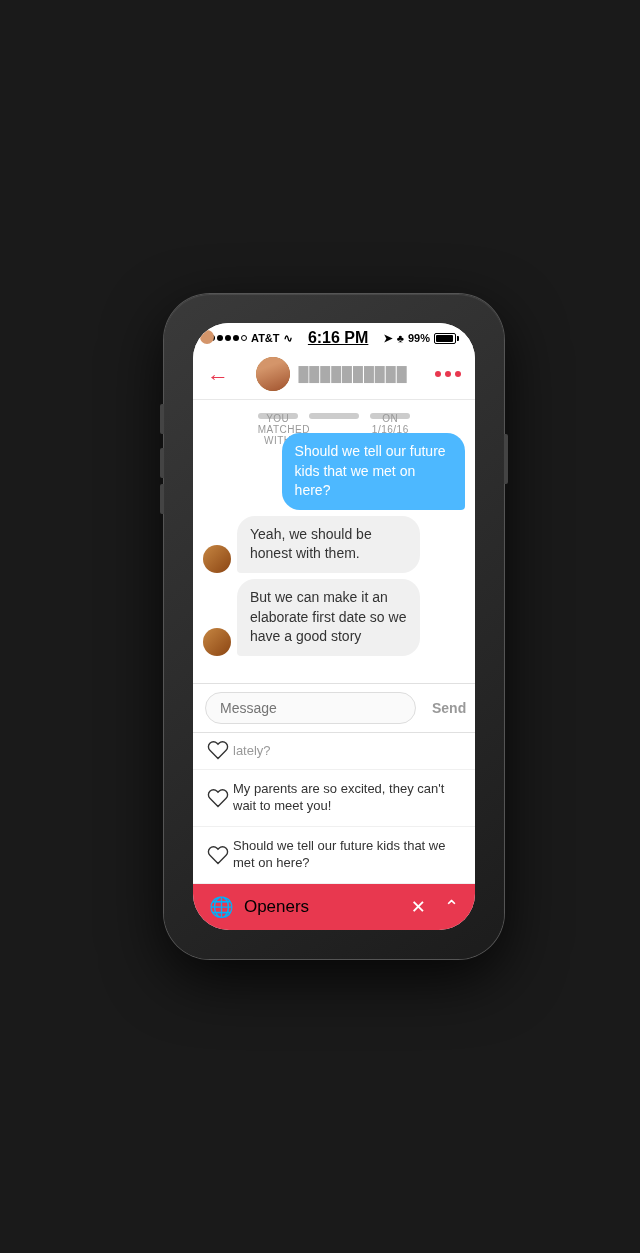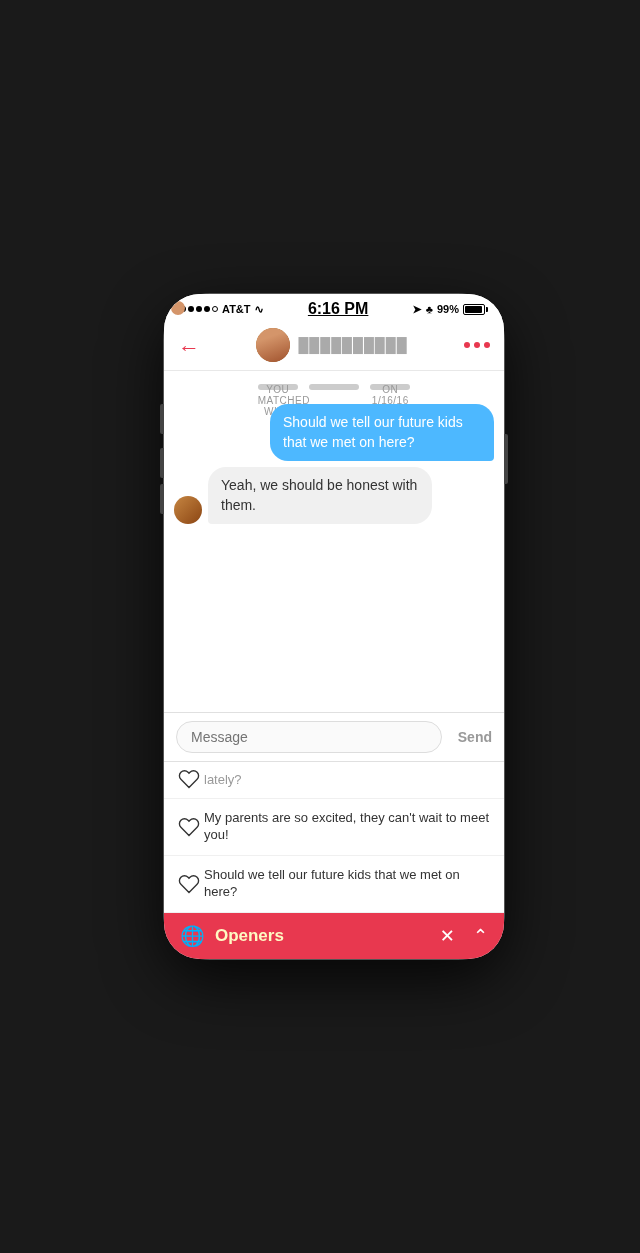--- a/index.html
+++ b/index.html
@@ -10,21 +10,21 @@
       align-items: center;
       min-height: 100vh;
       font-family: -apple-system, 'Helvetica Neue', Arial, sans-serif;
     }
 
     .phone-outer {
       width: 340px;
       height: 665px;
       background: linear-gradient(145deg, #3a3a3a, #1c1c1c);
       border-radius: 46px;
-      padding: 0;
+      padding: 29px;
       box-shadow: 0 0 0 1px #555, 0 20px 60px rgba(0,0,0,0.8), inset 0 1px 1px rgba(255,255,255,0.1);
       position: relative;
       margin-left: 28px;
     }
 
     .phone-inner {
       width: 100%;
       height: 100%;
       background: #fff;
       border-radius: 36px;
@@ -253,23 +253,23 @@
     .openers-left {
       display: flex;
       align-items: center;
       gap: 10px;
     }
     .globe-icon {
       color: #fff;
       font-size: 20px;
     }
     .openers-label {
-      color: #fef9c3;
+      color: #000000;
       font-size: 17px;
-      font-weight: 700;
+      font-weight: 400;
     }
     .openers-right {
       display: flex;
       align-items: center;
       gap: 18px;
       color: #fff;
       font-size: 18px;
     }
     .openers-close, .openers-up { cursor: pointer; color: #fff; font-weight: 300; }
 
@@ -352,20 +352,24 @@
 
       <div class="msg-row sent">
         <div class="bubble sent">Should we tell our future kids that we met on here?</div>
       </div>
 
       <div class="msg-row received">
         <div class="msg-avatar"></div>
         <div class="bubble received">Yeah, we should be honest with them.</div>
       </div>
 
+      <div class="msg-row received">
+        <div class="msg-avatar"></div>
+        <div class="bubble received">But we can make it an elaborate first date so we have a good story</div>
+      </div>
 
     </div>
 
     <div class="message-input-bar">
       <input class="message-input" type="text" placeholder="Message" style="">
       <span class="send-btn">Send</span>
     </div>
 
     <div class="suggestions">
 

